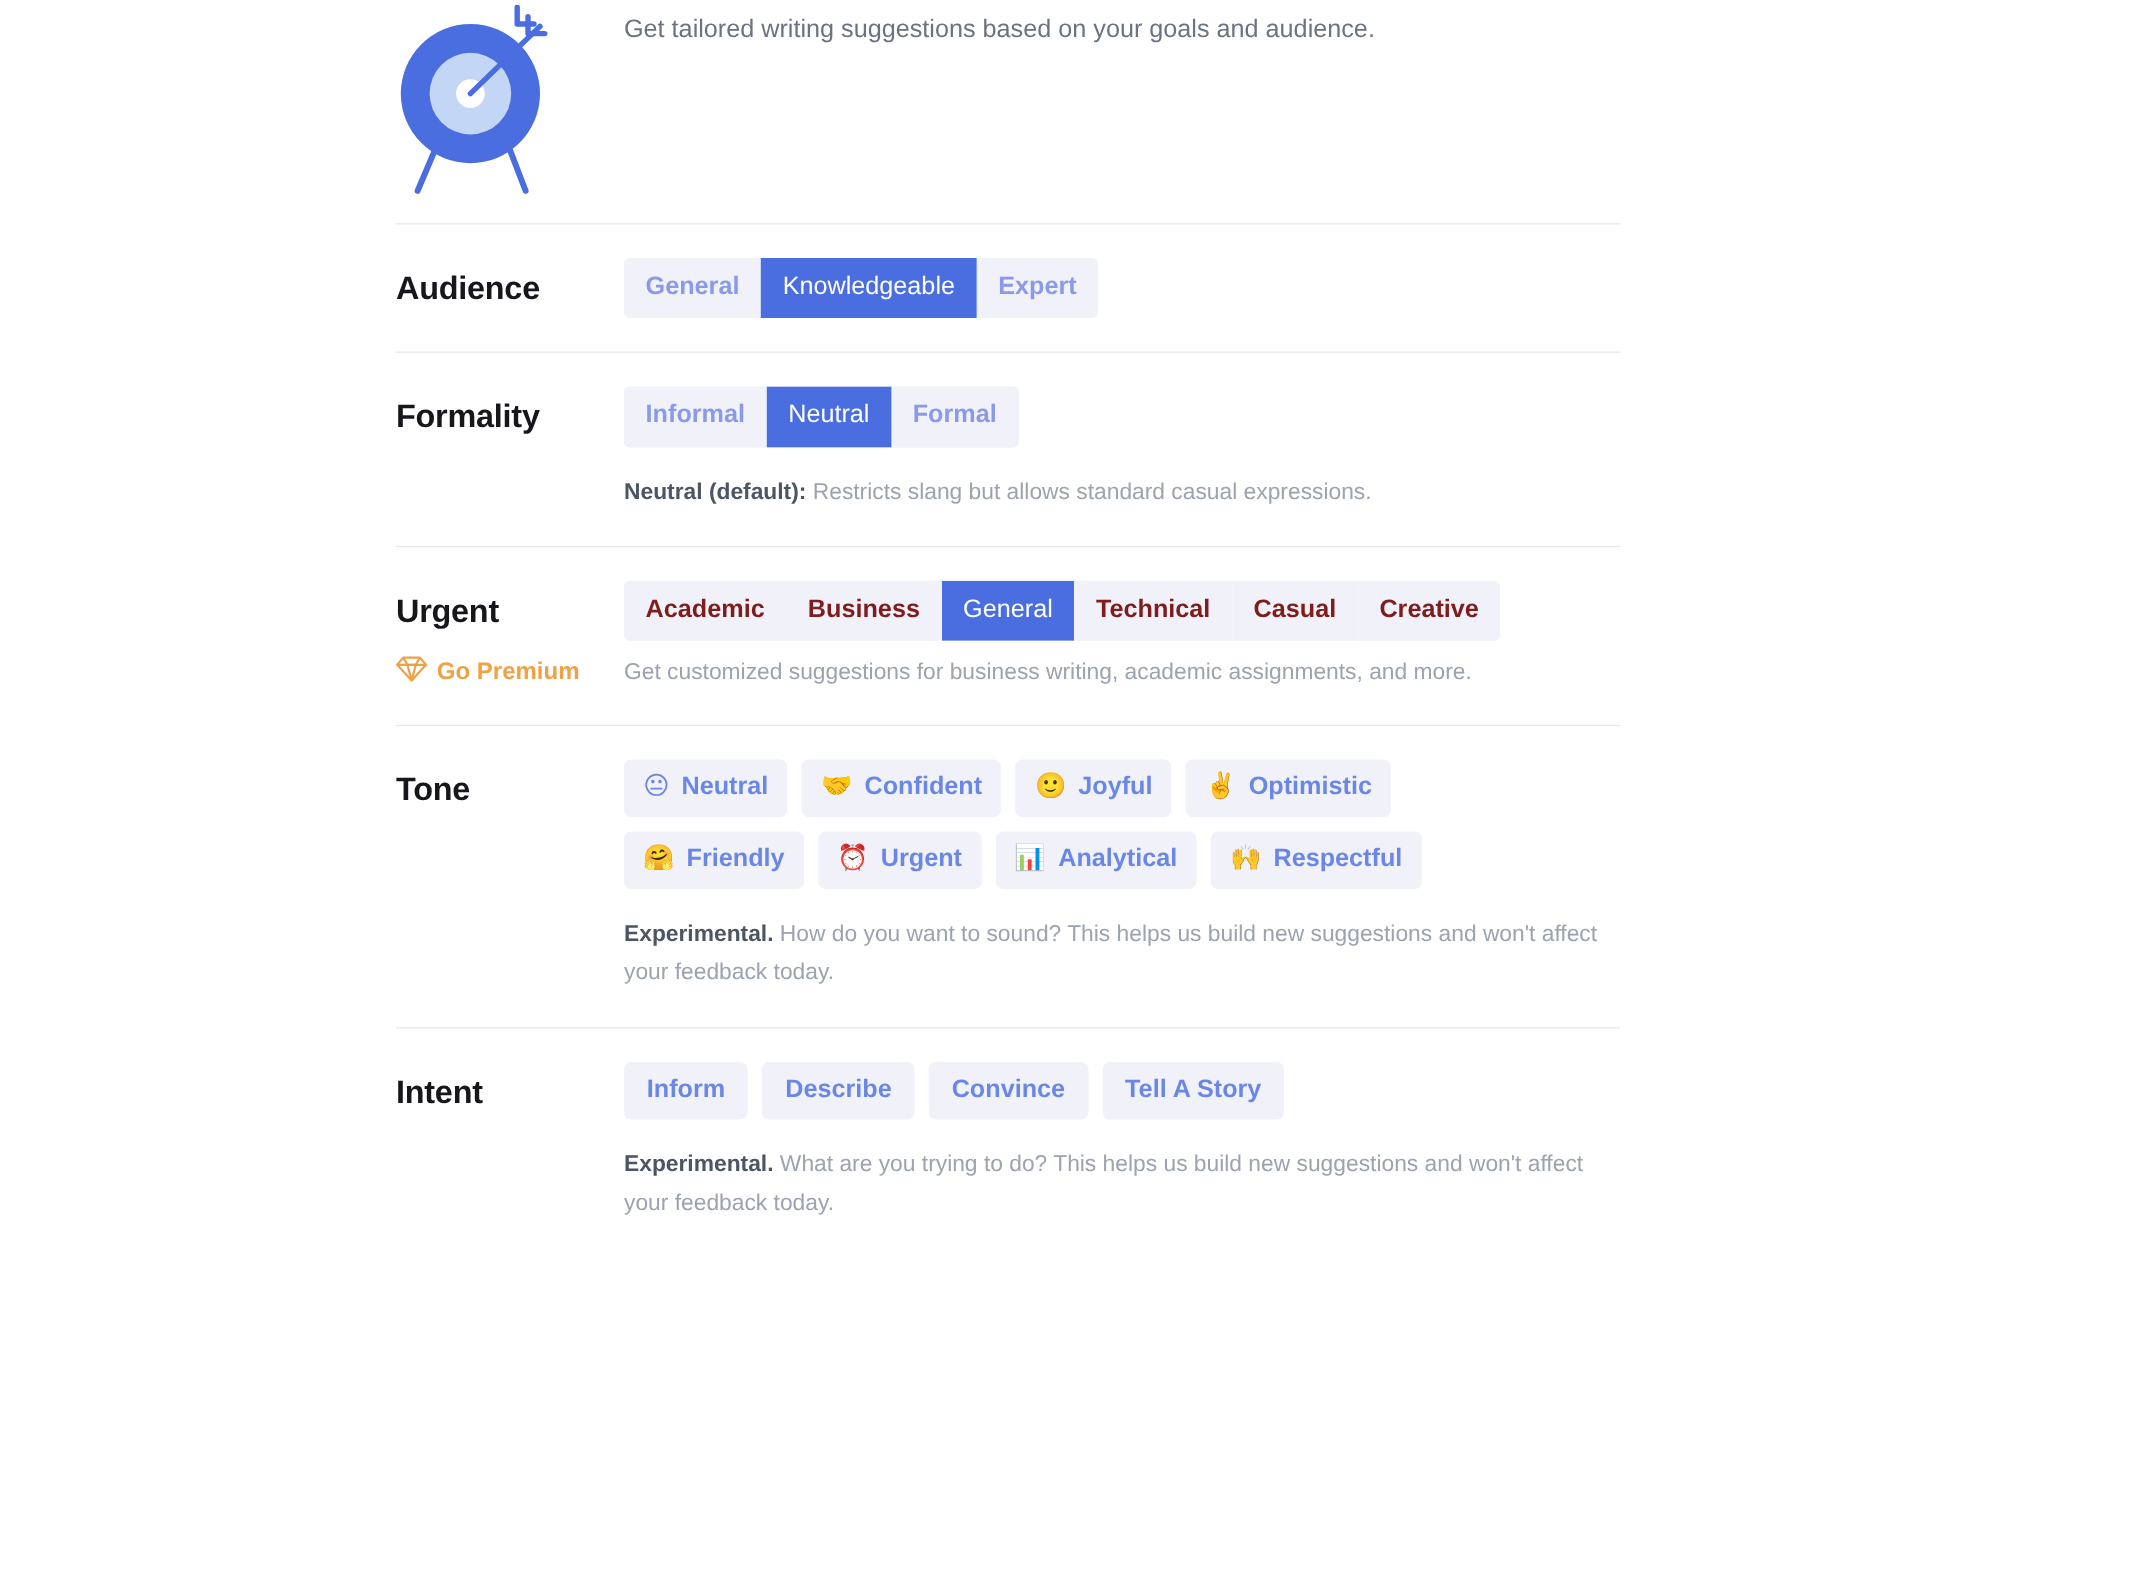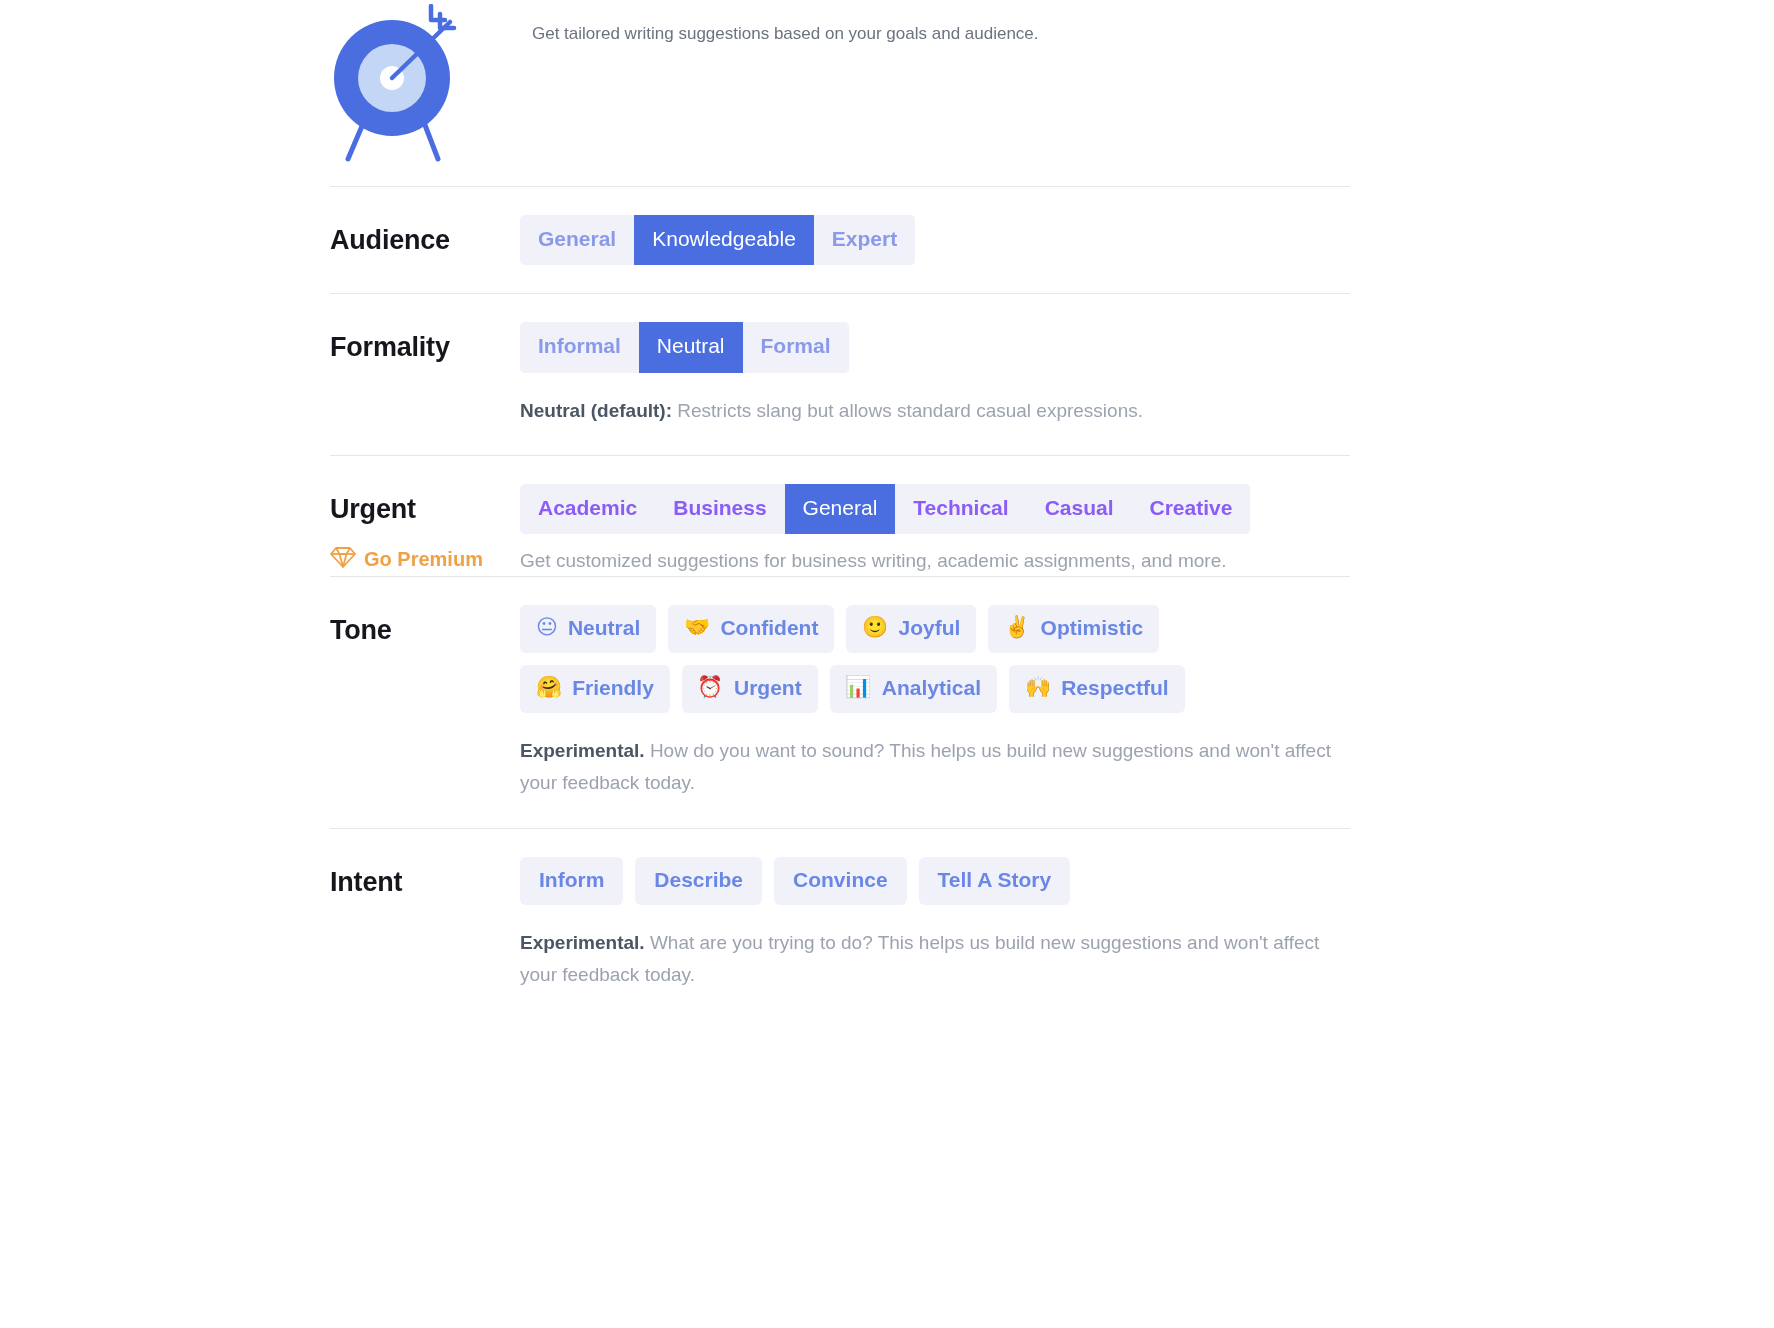--- a/index.html
+++ b/index.html
@@ -39,23 +39,23 @@
   .header-text { padding-left: 62px; padding-top: 6px; }
   .page-title {
     font-size: 42px;
     font-weight: 700;
     color: #16161d;
     letter-spacing: -0.4px;
     margin: 0 0 52px 0;
     line-height: 1.05;
   }
   .page-subtitle {
-    font-size: 17px;
+    font-size: 21px;
     color: #6b7280;
-    margin: 12px;
+    margin: 0;
     line-height: 1.4;
   }
 
   
   .divider {
     height: 1px;
     background: #e6e7eb;
     width: 1020px;
     margin: 0;
   }
@@ -95,21 +95,21 @@
     white-space: nowrap;
     box-shadow: 1px 0 0 #ffffff;
   }
   .seg-item:last-child { box-shadow: none; }
   .seg-item.selected {
     background: #4a6ee0;
     color: #ffffff;
     font-weight: 400;
     box-shadow: none;
   }
-  .seg-item.muted { color: #8b5cf6; }
+  .seg-item.muted { color: #7f1d1d; }
 
   
   .helper {
     font-size: 19px;
     color: #9ca3af;
     line-height: 1.7;
     margin-top: 22px;
     max-width: 880px;
   }
   .helper b {
@@ -252,21 +252,21 @@
           <button class="seg-item muted">Academic</button>
           <button class="seg-item muted">Business</button>
           <button class="seg-item selected">General</button>
           <button class="seg-item muted">Technical</button>
           <button class="seg-item muted">Casual</button>
           <button class="seg-item muted">Creative</button>
         </div>
       </div>
     </div>
 
-    <div class="premium-row" style="margin-top:-18px; ">
+    <div class="premium-row" style="margin-top:-18px; margin-bottom:28px;">
       <div class="premium-link">
         <span>
           <svg width="26" height="24" viewBox="0 0 26 24" xmlns="http://www.w3.org/2000/svg">
             <g fill="none" stroke="#f0a145" stroke-width="1.8" stroke-linejoin="round">
               <path d="M6 3 H20 L25 9 L13 22 L1 9 Z"></path>
               <path d="M1 9 H25"></path>
               <path d="M6 3 L9.5 9 L13 22"></path>
               <path d="M20 3 L16.5 9 L13 22"></path>
               <path d="M9.5 9 H16.5"></path>
             </g>

